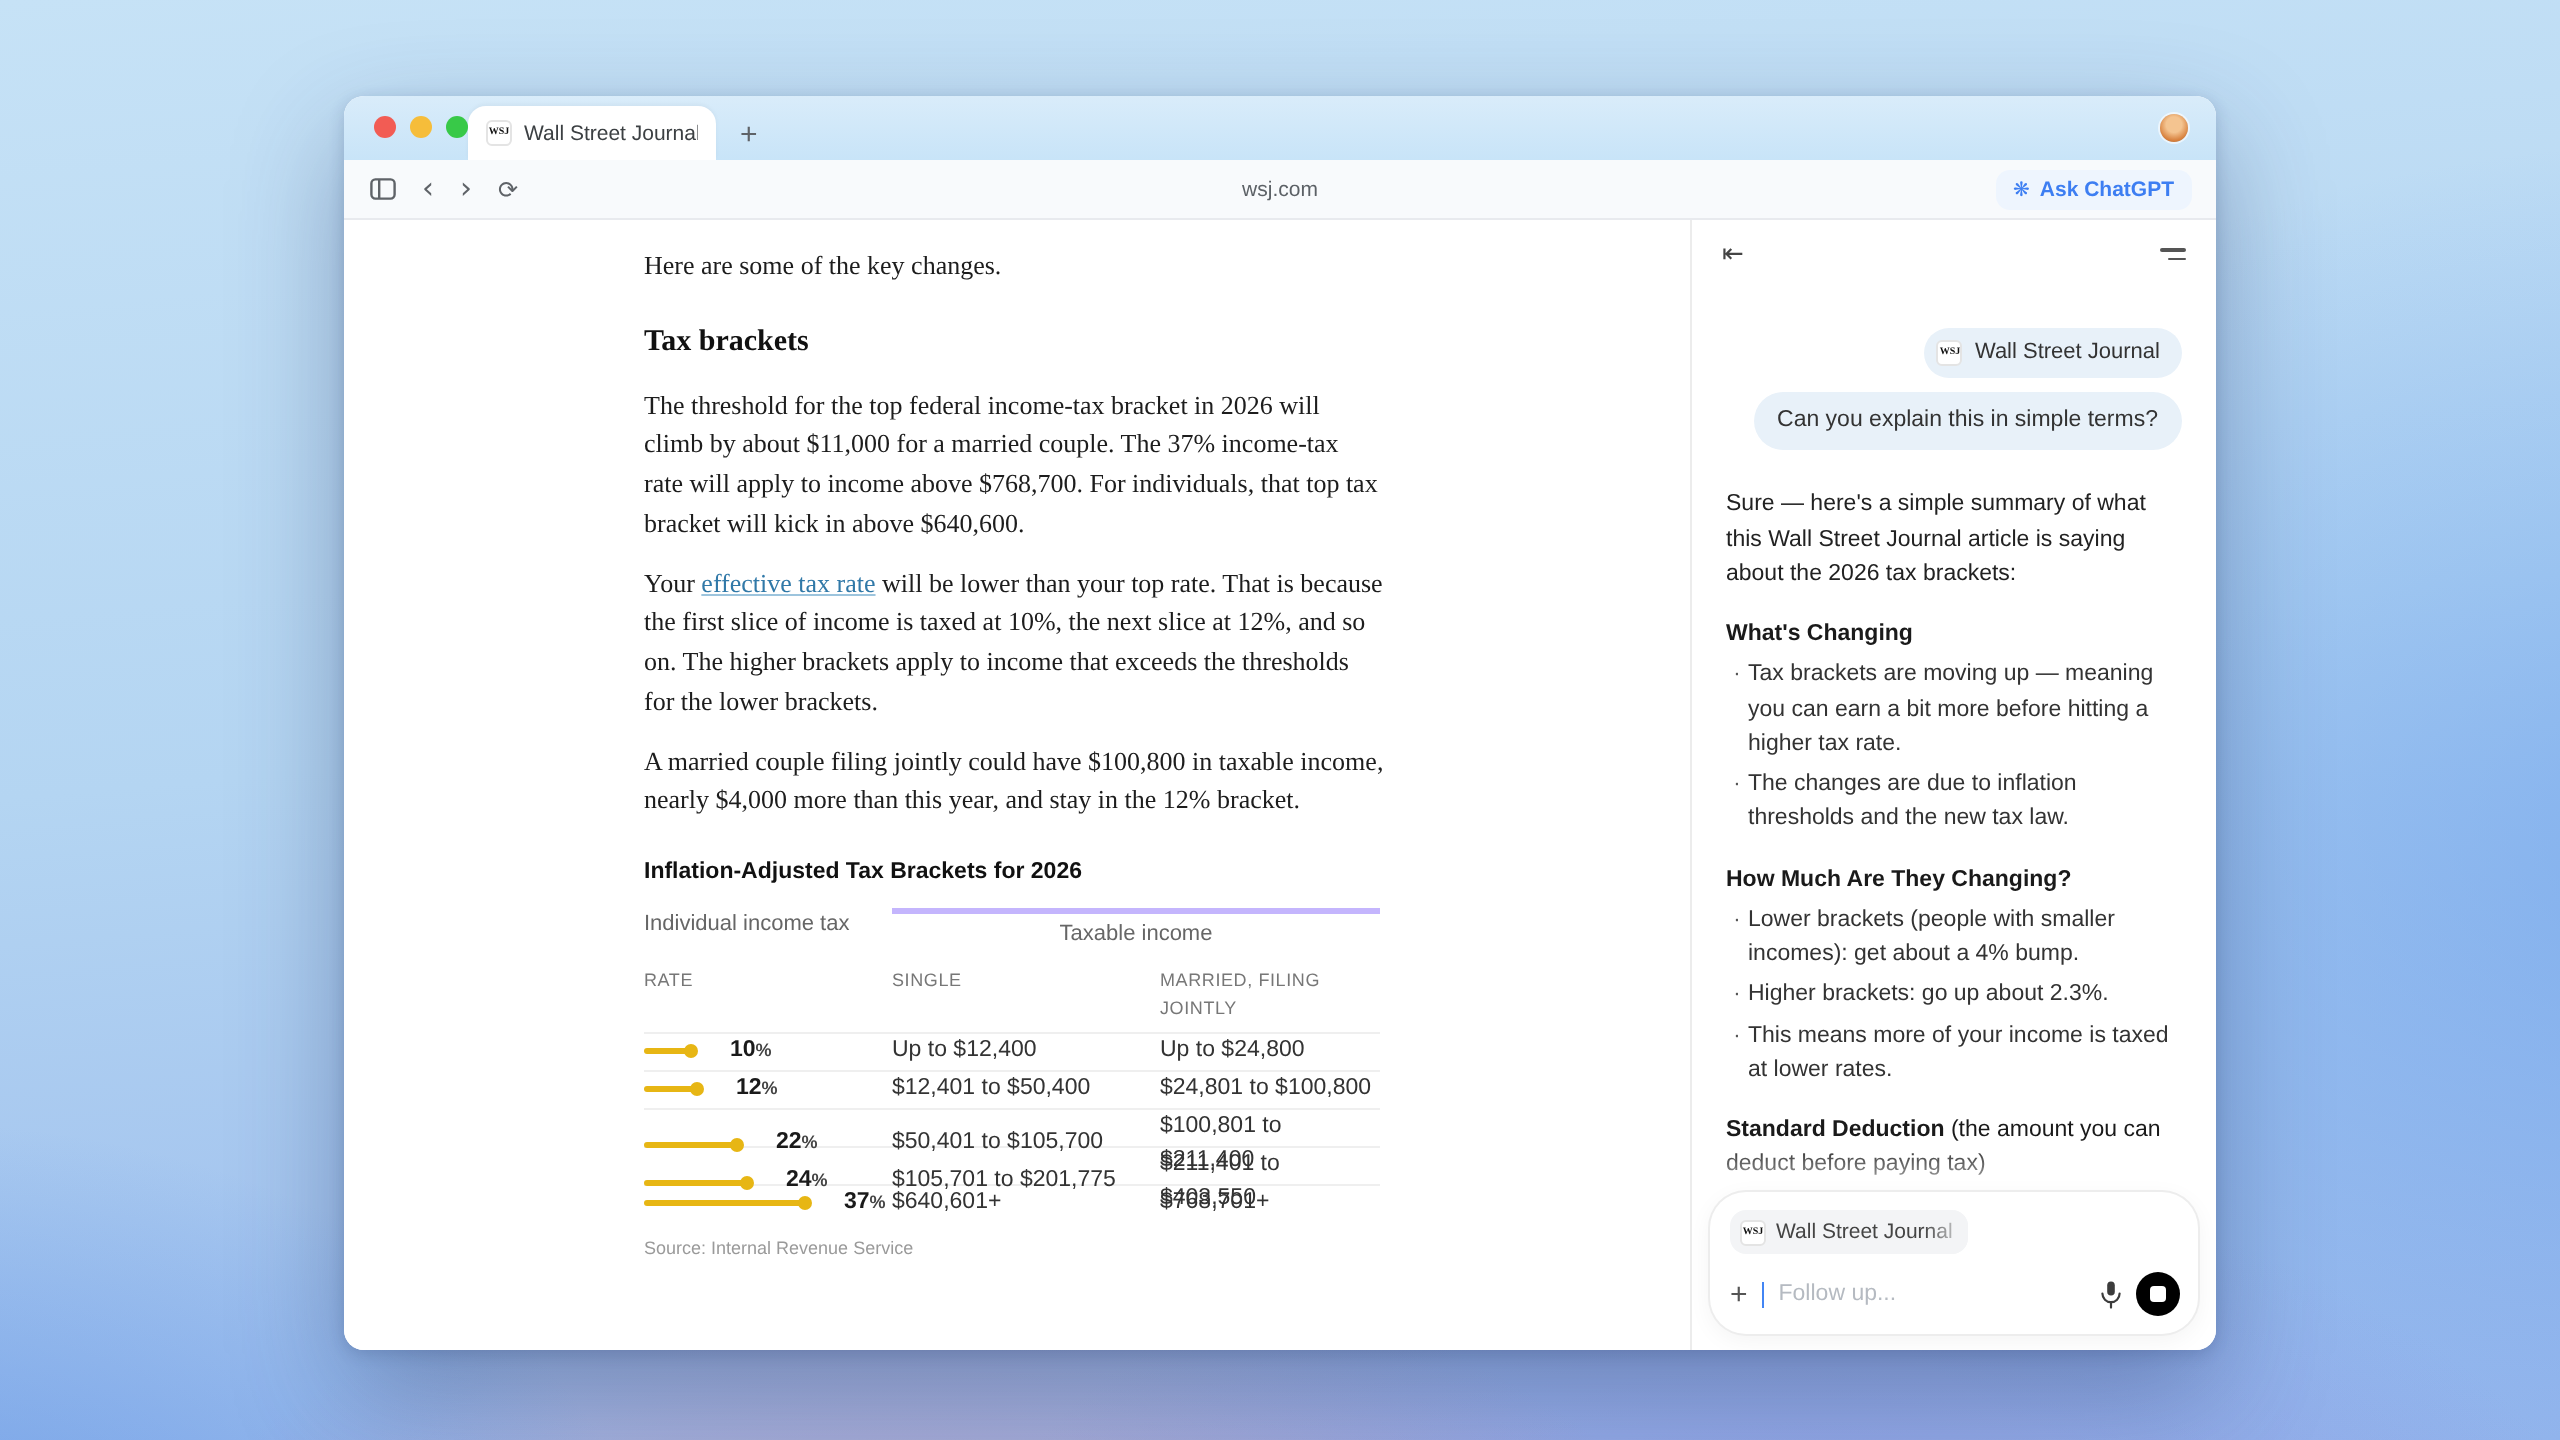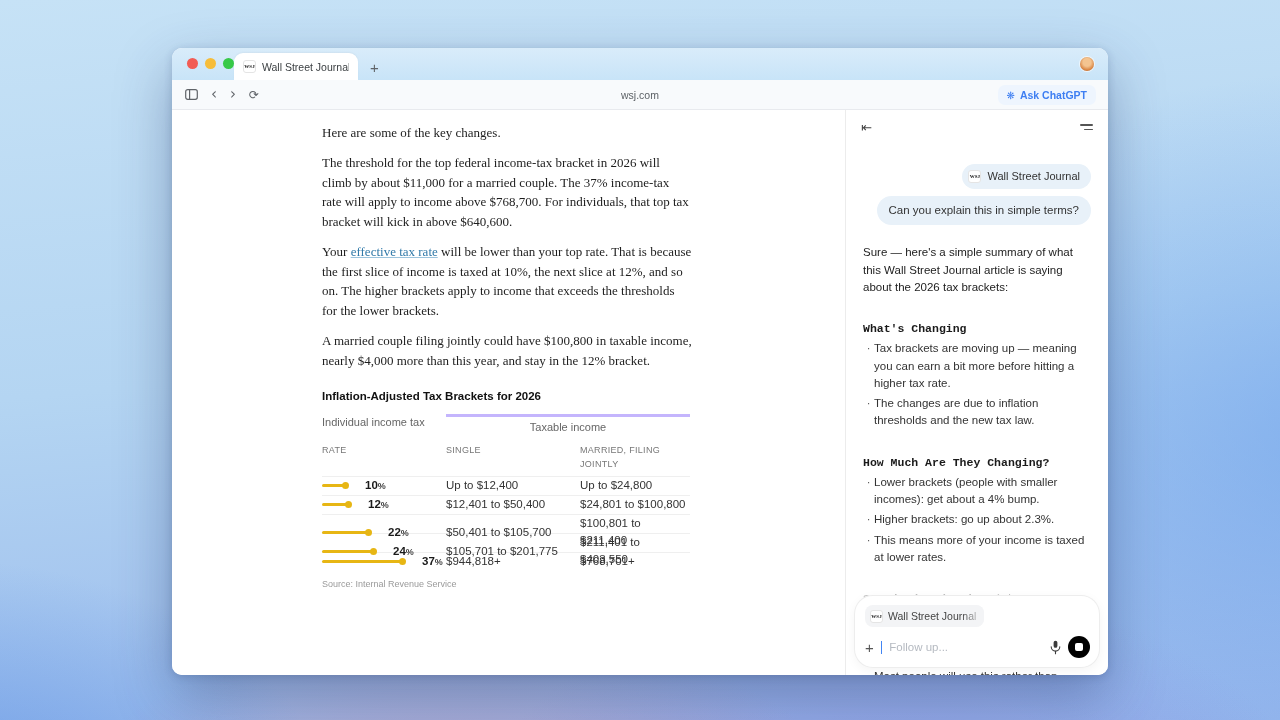--- a/index.html
+++ b/index.html
@@ -66,21 +66,21 @@
   .collapse-icon{ font-size:13px; color:#444;}
   .lines-icon{ display:flex; flex-direction:column; gap:3px; align-items:flex-end;}
   .lines-icon div{ height:1.5px; background:#555; border-radius:1px;}
   .lines-icon .l1{ width:13px;} .lines-icon .l2{ width:9px;}
   .chat-scroll{ flex:1; overflow:hidden; padding:0 17px 70px 17px; font-size:11.5px; line-height:1.5; color:#222;}
   .chip-row{ display:flex; justify-content:flex-end; margin-top:20px;}
   .src-chip{ display:flex; align-items:center; gap:6px; background:#e8f1f9; border-radius:14px; height:25px; padding:0 11px 0 6px; font-size:11px; color:#333;}
   .bubble-row{ display:flex; justify-content:flex-end; margin-top:7px;}
   .user-bubble{ background:#e8f1f9; border-radius:16px; padding:6px 12px; font-size:11.5px; color:#333; max-width:215px;}
   .reply-intro{ margin-top:19px; color:#222;}
-  .sec-title{ margin-top:24px; color:#1a1a1a;font-family:Liberation Mono, monospace;}
+  .sec-title{ margin-top:13px; color:#1a1a1a;}
   .sec-title strong{ font-weight:bold;}
   .bullet{ display:grid; grid-template-columns:11px 1fr; margin-top:3px; color:#333;}
   .bullet .mark{ color:#555; text-align:center; font-size:11px;}
   .chat-fade{ position:absolute; left:1px; right:0; bottom:62px; height:42px; background:linear-gradient(180deg, rgba(255,255,255,0), #fff 78%); pointer-events:none;}
   
   .composer{ position:absolute; left:9px; right:9px; bottom:8px; background:#fff; border-radius:18px; box-shadow:0 0 0 1px #ededed, 0 3px 12px rgba(0,0,0,.05); padding:8px 10px 9px;}
   .comp-chip{ display:inline-flex; align-items:center; gap:5px; background:#f3f4f6; border-radius:8px; height:22px; padding:0 8px 0 5px; font-size:10.5px; color:#444; max-width:128px; position:relative; overflow:hidden;}
   .comp-chip .fade{ position:absolute; right:0; top:0; bottom:0; width:22px; background:linear-gradient(90deg, rgba(243,244,246,0), #f3f4f6);}
   .comp-chip span{ white-space:nowrap;}
   .input-row{ display:flex; align-items:center; margin-top:9px; gap:7px;}
@@ -128,20 +128,21 @@
       <span class="gptlogo">❋</span>
       <span>Ask ChatGPT</span>
     </div>
   </div>
 
   <div class="content">
 
     <div class="article">
       <div class="article-inner">
         <p>Here are some of the key changes.</p>
+        <h2 class="serif">Tax brackets</h2>
         <p>The threshold for the top federal income-tax bracket in 2026 will climb by about $11,000 for a married couple. The 37% income-tax rate will apply to income above $768,700. For individuals, that top tax bracket will kick in above $640,600.</p>
         <p><span>Your </span><a class="artlink" href="#">effective tax rate</a><span> will be lower than your top rate. That is because the first slice of income is taxed at 10%, the next slice at 12%, and so on. The higher brackets apply to income that exceeds the thresholds for the lower brackets.</span></p>
         <p>A married couple filing jointly could have $100,800 in taxable income, nearly $4,000 more than this year, and stay in the 12% bracket.</p>
 
         <div class="tbl">
           <div class="tbl-title">Inflation-Adjusted Tax Brackets for 2026</div>
           <div class="tbl-groups">
             <div class="tbl-group-left">Individual income tax</div>
             <div class="tbl-group-right">Taxable income</div>
           </div>
@@ -196,21 +197,21 @@
             <div>$211,401 to $403,550</div>
           </div>
           <div class="tbl-row">
             <div class="rate-cell">
                 <div class="rate-bar" style="width: 84px;">
                   <div class="line"></div>
                   <div class="dot"></div>
                 </div>
                 <div class="rate-label"><span>37</span><span class="pct">%</span></div>
               </div>
-            <div>$944,818+</div>
+            <div>$640,601+</div>
             <div>$768,701+</div>
           </div>
 
           <div class="tbl-source">Source: Internal Revenue Service</div>
         </div>
 
       </div>
     </div>
 
     <div class="chat">

